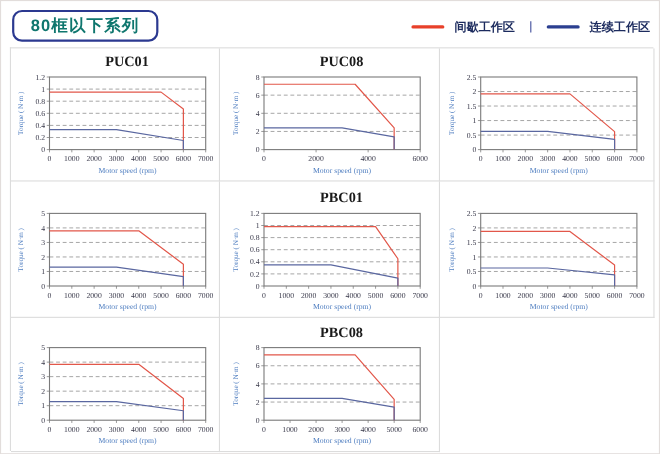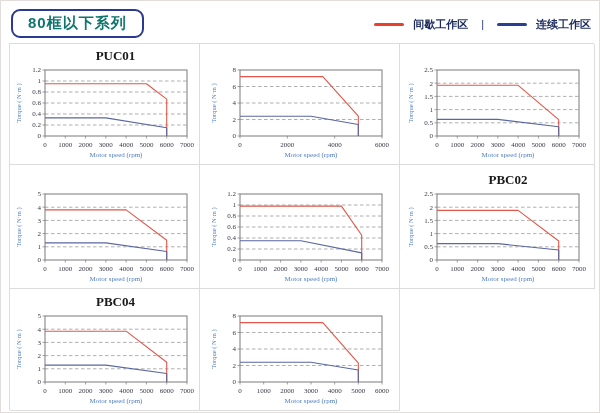--- a/index.html
+++ b/index.html
@@ -99,20 +99,21 @@
         <text x="153.71428571428572" y="82.5" text-anchor="middle" font-size="7" fill="#39394a">6000</text>
         <line x1="174" x2="174" y1="72" y2="74.5" stroke="#7a7a7a" stroke-width="0.7"></line>
         <text x="174" y="82.5" text-anchor="middle" font-size="7" fill="#39394a">7000</text>
         <text x="103" y="93" text-anchor="middle" font-size="7" fill="#4f7ec0">Motor speed (rpm)</text>
         <text x="8" y="39" text-anchor="middle" font-size="6.5" fill="#4f7ec0" transform="rotate(-90 8 39)">Torque ( N·m )</text>
         <polyline points="32.00,19.75 133.43,19.75 153.71,35.15 153.71,72.00" fill="none" stroke="#e2574a" stroke-width="1.1" stroke-linejoin="round"></polyline>
         <polyline points="32.00,53.85 92.86,53.85 153.71,63.75 153.71,72.00" fill="none" stroke="#5a67a0" stroke-width="1.1" stroke-linejoin="round"></polyline>
       </svg>
   </div>
   <div class="cell">
+    <div class="chart-title">PUC08</div>
     <svg class="chart" viewBox="0 0 184 100" width="184" height="100">
         <line x1="32" x2="174" y1="55.5" y2="55.5" stroke="#9a9a9a" stroke-width="0.8" stroke-dasharray="3.5 2.5"></line>
         <line x1="32" x2="174" y1="39" y2="39" stroke="#9a9a9a" stroke-width="0.8" stroke-dasharray="3.5 2.5"></line>
         <line x1="32" x2="174" y1="22.5" y2="22.5" stroke="#9a9a9a" stroke-width="0.8" stroke-dasharray="3.5 2.5"></line>
         <rect x="32" y="6" width="142" height="66" fill="none" stroke="#7a7a7a" stroke-width="1"></rect>
         <line x1="29.5" x2="32" y1="72" y2="72" stroke="#7a7a7a" stroke-width="0.7"></line>
         <text x="28" y="74.4" text-anchor="end" font-size="7" fill="#39394a">0</text>
         <line x1="29.5" x2="32" y1="55.5" y2="55.5" stroke="#7a7a7a" stroke-width="0.7"></line>
         <text x="28" y="57.9" text-anchor="end" font-size="7" fill="#39394a">2</text>
         <line x1="29.5" x2="32" y1="39" y2="39" stroke="#7a7a7a" stroke-width="0.7"></line>
@@ -211,20 +212,21 @@
         <text x="153.71428571428572" y="82.5" text-anchor="middle" font-size="7" fill="#39394a">6000</text>
         <line x1="174" x2="174" y1="72" y2="74.5" stroke="#7a7a7a" stroke-width="0.7"></line>
         <text x="174" y="82.5" text-anchor="middle" font-size="7" fill="#39394a">7000</text>
         <text x="103" y="93" text-anchor="middle" font-size="7" fill="#4f7ec0">Motor speed (rpm)</text>
         <text x="8" y="39" text-anchor="middle" font-size="6.5" fill="#4f7ec0" transform="rotate(-90 8 39)">Torque ( N·m )</text>
         <polyline points="32.00,21.84 113.14,21.84 153.71,52.20 153.71,72.00" fill="none" stroke="#e2574a" stroke-width="1.1" stroke-linejoin="round"></polyline>
         <polyline points="32.00,54.84 92.86,54.84 153.71,63.42 153.71,72.00" fill="none" stroke="#5a67a0" stroke-width="1.1" stroke-linejoin="round"></polyline>
       </svg>
   </div>
   <div class="cell">
+    <div class="chart-title">PBC01</div>
     <svg class="chart" viewBox="0 0 184 100" width="184" height="100">
         <line x1="32" x2="174" y1="61" y2="61" stroke="#9a9a9a" stroke-width="0.8" stroke-dasharray="3.5 2.5"></line>
         <line x1="32" x2="174" y1="50" y2="50" stroke="#9a9a9a" stroke-width="0.8" stroke-dasharray="3.5 2.5"></line>
         <line x1="32" x2="174" y1="39" y2="39" stroke="#9a9a9a" stroke-width="0.8" stroke-dasharray="3.5 2.5"></line>
         <line x1="32" x2="174" y1="27.999999999999993" y2="27.999999999999993" stroke="#9a9a9a" stroke-width="0.8" stroke-dasharray="3.5 2.5"></line>
         <line x1="32" x2="174" y1="17" y2="17" stroke="#9a9a9a" stroke-width="0.8" stroke-dasharray="3.5 2.5"></line>
         <rect x="32" y="6" width="142" height="66" fill="none" stroke="#7a7a7a" stroke-width="1"></rect>
         <line x1="29.5" x2="32" y1="72" y2="72" stroke="#7a7a7a" stroke-width="0.7"></line>
         <text x="28" y="74.4" text-anchor="end" font-size="7" fill="#39394a">0</text>
         <line x1="29.5" x2="32" y1="61" y2="61" stroke="#7a7a7a" stroke-width="0.7"></line>
@@ -255,21 +257,20 @@
         <text x="153.71428571428572" y="82.5" text-anchor="middle" font-size="7" fill="#39394a">6000</text>
         <line x1="174" x2="174" y1="72" y2="74.5" stroke="#7a7a7a" stroke-width="0.7"></line>
         <text x="174" y="82.5" text-anchor="middle" font-size="7" fill="#39394a">7000</text>
         <text x="103" y="93" text-anchor="middle" font-size="7" fill="#4f7ec0">Motor speed (rpm)</text>
         <text x="8" y="39" text-anchor="middle" font-size="6.5" fill="#4f7ec0" transform="rotate(-90 8 39)">Torque ( N·m )</text>
         <polyline points="32.00,18.10 133.43,18.10 153.71,47.25 153.71,72.00" fill="none" stroke="#e2574a" stroke-width="1.1" stroke-linejoin="round"></polyline>
         <polyline points="32.00,52.75 92.86,52.75 153.71,64.85 153.71,72.00" fill="none" stroke="#5a67a0" stroke-width="1.1" stroke-linejoin="round"></polyline>
       </svg>
   </div>
   <div class="cell">
-    <div class="chart-title">PBC02</div>
     <svg class="chart" viewBox="0 0 184 100" width="184" height="100">
         <line x1="32" x2="174" y1="58.8" y2="58.8" stroke="#9a9a9a" stroke-width="0.8" stroke-dasharray="3.5 2.5"></line>
         <line x1="32" x2="174" y1="45.599999999999994" y2="45.599999999999994" stroke="#9a9a9a" stroke-width="0.8" stroke-dasharray="3.5 2.5"></line>
         <line x1="32" x2="174" y1="32.4" y2="32.4" stroke="#9a9a9a" stroke-width="0.8" stroke-dasharray="3.5 2.5"></line>
         <line x1="32" x2="174" y1="19.199999999999996" y2="19.199999999999996" stroke="#9a9a9a" stroke-width="0.8" stroke-dasharray="3.5 2.5"></line>
         <rect x="32" y="6" width="142" height="66" fill="none" stroke="#7a7a7a" stroke-width="1"></rect>
         <line x1="29.5" x2="32" y1="72" y2="72" stroke="#7a7a7a" stroke-width="0.7"></line>
         <text x="28" y="74.4" text-anchor="end" font-size="7" fill="#39394a">0</text>
         <line x1="29.5" x2="32" y1="58.8" y2="58.8" stroke="#7a7a7a" stroke-width="0.7"></line>
         <text x="28" y="61.199999999999996" text-anchor="end" font-size="7" fill="#39394a">0.5</text>
@@ -297,21 +298,20 @@
         <text x="153.71428571428572" y="82.5" text-anchor="middle" font-size="7" fill="#39394a">6000</text>
         <line x1="174" x2="174" y1="72" y2="74.5" stroke="#7a7a7a" stroke-width="0.7"></line>
         <text x="174" y="82.5" text-anchor="middle" font-size="7" fill="#39394a">7000</text>
         <text x="103" y="93" text-anchor="middle" font-size="7" fill="#4f7ec0">Motor speed (rpm)</text>
         <text x="8" y="39" text-anchor="middle" font-size="6.5" fill="#4f7ec0" transform="rotate(-90 8 39)">Torque ( N·m )</text>
         <polyline points="32.00,22.37 113.14,22.37 153.71,52.99 153.71,72.00" fill="none" stroke="#e2574a" stroke-width="1.1" stroke-linejoin="round"></polyline>
         <polyline points="32.00,55.63 92.86,55.63 153.71,61.97 153.71,72.00" fill="none" stroke="#5a67a0" stroke-width="1.1" stroke-linejoin="round"></polyline>
       </svg>
   </div>
   <div class="cell">
-    <div class="chart-title">PBC04</div>
     <svg class="chart" viewBox="0 0 184 100" width="184" height="100">
         <line x1="32" x2="174" y1="58.8" y2="58.8" stroke="#9a9a9a" stroke-width="0.8" stroke-dasharray="3.5 2.5"></line>
         <line x1="32" x2="174" y1="45.599999999999994" y2="45.599999999999994" stroke="#9a9a9a" stroke-width="0.8" stroke-dasharray="3.5 2.5"></line>
         <line x1="32" x2="174" y1="32.4" y2="32.4" stroke="#9a9a9a" stroke-width="0.8" stroke-dasharray="3.5 2.5"></line>
         <line x1="32" x2="174" y1="19.199999999999996" y2="19.199999999999996" stroke="#9a9a9a" stroke-width="0.8" stroke-dasharray="3.5 2.5"></line>
         <rect x="32" y="6" width="142" height="66" fill="none" stroke="#7a7a7a" stroke-width="1"></rect>
         <line x1="29.5" x2="32" y1="72" y2="72" stroke="#7a7a7a" stroke-width="0.7"></line>
         <text x="28" y="74.4" text-anchor="end" font-size="7" fill="#39394a">0</text>
         <line x1="29.5" x2="32" y1="58.8" y2="58.8" stroke="#7a7a7a" stroke-width="0.7"></line>
         <text x="28" y="61.199999999999996" text-anchor="end" font-size="7" fill="#39394a">1</text>
@@ -339,20 +339,21 @@
         <text x="153.71428571428572" y="82.5" text-anchor="middle" font-size="7" fill="#39394a">6000</text>
         <line x1="174" x2="174" y1="72" y2="74.5" stroke="#7a7a7a" stroke-width="0.7"></line>
         <text x="174" y="82.5" text-anchor="middle" font-size="7" fill="#39394a">7000</text>
         <text x="103" y="93" text-anchor="middle" font-size="7" fill="#4f7ec0">Motor speed (rpm)</text>
         <text x="8" y="39" text-anchor="middle" font-size="6.5" fill="#4f7ec0" transform="rotate(-90 8 39)">Torque ( N·m )</text>
         <polyline points="32.00,21.18 113.14,21.18 153.71,52.20 153.71,72.00" fill="none" stroke="#e2574a" stroke-width="1.1" stroke-linejoin="round"></polyline>
         <polyline points="32.00,55.10 92.86,55.10 153.71,63.42 153.71,72.00" fill="none" stroke="#5a67a0" stroke-width="1.1" stroke-linejoin="round"></polyline>
       </svg>
   </div>
   <div class="cell">
+    <div class="chart-title">PBC08</div>
     <svg class="chart" viewBox="0 0 184 100" width="184" height="100">
         <line x1="32" x2="174" y1="55.5" y2="55.5" stroke="#9a9a9a" stroke-width="0.8" stroke-dasharray="3.5 2.5"></line>
         <line x1="32" x2="174" y1="39" y2="39" stroke="#9a9a9a" stroke-width="0.8" stroke-dasharray="3.5 2.5"></line>
         <line x1="32" x2="174" y1="22.5" y2="22.5" stroke="#9a9a9a" stroke-width="0.8" stroke-dasharray="3.5 2.5"></line>
         <rect x="32" y="6" width="142" height="66" fill="none" stroke="#7a7a7a" stroke-width="1"></rect>
         <line x1="29.5" x2="32" y1="72" y2="72" stroke="#7a7a7a" stroke-width="0.7"></line>
         <text x="28" y="74.4" text-anchor="end" font-size="7" fill="#39394a">0</text>
         <line x1="29.5" x2="32" y1="55.5" y2="55.5" stroke="#7a7a7a" stroke-width="0.7"></line>
         <text x="28" y="57.9" text-anchor="end" font-size="7" fill="#39394a">2</text>
         <line x1="29.5" x2="32" y1="39" y2="39" stroke="#7a7a7a" stroke-width="0.7"></line>

